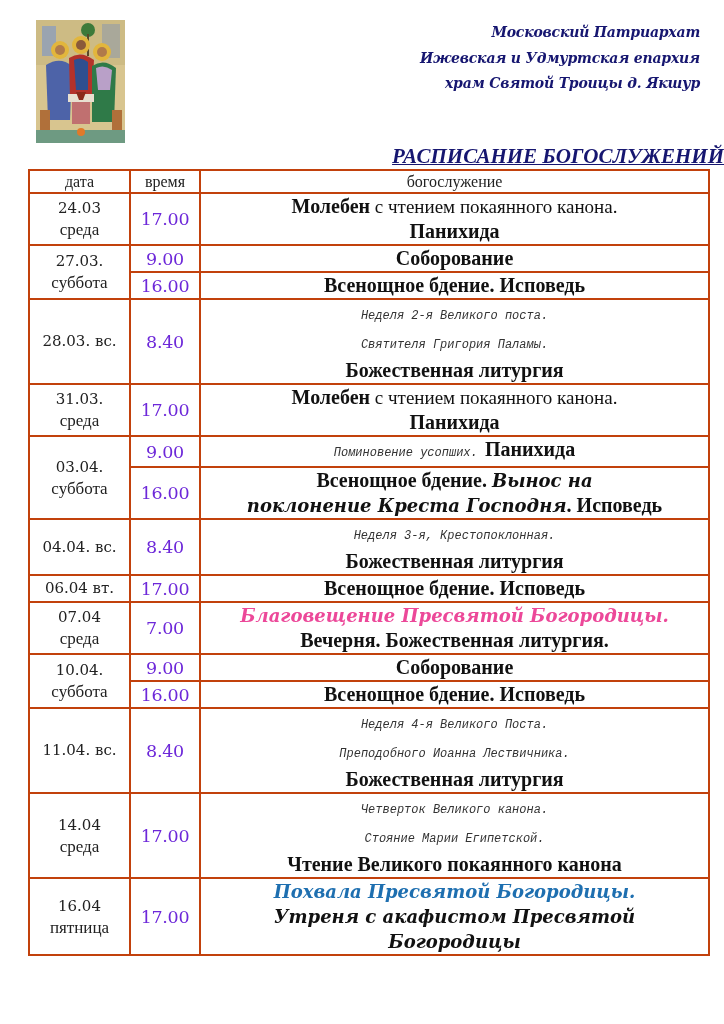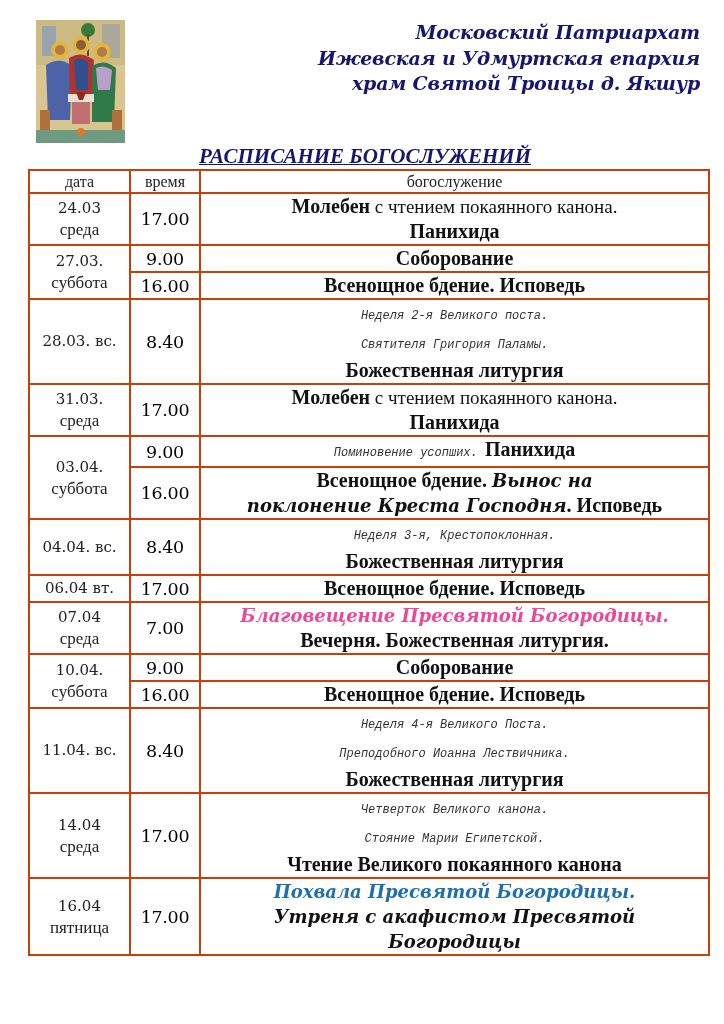--- a/index.html
+++ b/index.html
@@ -9,26 +9,26 @@
   .icon-box {
     position: absolute; left: 36px; top: 20px; width: 89px; height: 123px;
     background: #c9b98a; overflow: hidden;
   }
   .icon-box svg { display: block; width: 100%; height: 100%; }
 
   .header-block {
     position: absolute; right: 24px; top: 20px; width: 460px;
     text-align: right; color: #161670;
     font-family: "DejaVu Serif", serif; font-style: italic; font-weight: bold;
-    font-size: 19px; line-height: 25.5px; letter-spacing: -0.2px;
+    font-size: 14px; line-height: 25.5px; letter-spacing: -0.2px;
   }
   .header-block div { white-space: nowrap; }
 
   .doc-title {
-    position: absolute; left: 0; width: 724px; top: 145px; text-align: center;
+    position: absolute; left: 0; width: 724px; top: 145px; text-align: right;
     color: #161670; font-family: "Liberation Serif", serif; font-style: italic; font-weight: bold;
     font-size: 21px; line-height: 22px; text-decoration: underline; text-decoration-thickness: 1px;
     padding-left: 6px;
   }
 
   table.schedule {
     position: absolute; left: 28px; top: 169px; width: 680px;
     border-collapse: collapse; table-layout: fixed;
   }
   table.schedule td, table.schedule th {
@@ -36,21 +36,21 @@
     padding: 0 2px;
   }
   col.c-date { width: 101px; }
   col.c-time { width: 70px; }
   col.c-svc { width: 509px; }
 
   th { font-weight: normal; font-family: "Liberation Serif", serif; font-size: 16px; height: 23px; color: #222; }
 
   .date { font-family: "DejaVu Serif", serif; font-size: 15px; line-height: 21px; color: #222; }
   .date .wd { font-family: "Liberation Serif", serif; font-size: 17px; }
-  .time { font-family: "DejaVu Serif", serif; font-size: 17.5px; color: #000000; letter-spacing: -0.3px; }
+  .time { font-family: "DejaVu Serif", serif; font-size: 17.5px; color: #6d28d9; letter-spacing: -0.3px; }
 
   .svc { font-size: 20px; line-height: 25px; font-family: "Liberation Serif", serif; color: #111; }
   .svc .line { white-space: nowrap; }
   .b { font-weight: bold; }
   .i { font-style: italic; font-family: Liberation Mono, monospace; font-size: 12px; color: #333; }
   .bi { font-weight: bold; font-style: italic; font-family: "DejaVu Serif", serif; font-size: 18px; }
   .red { color: #ec4899; }
   .blue { color: #1e6fb0; }
   .reg { font-weight: normal; font-size: 19px; }
 </style>

